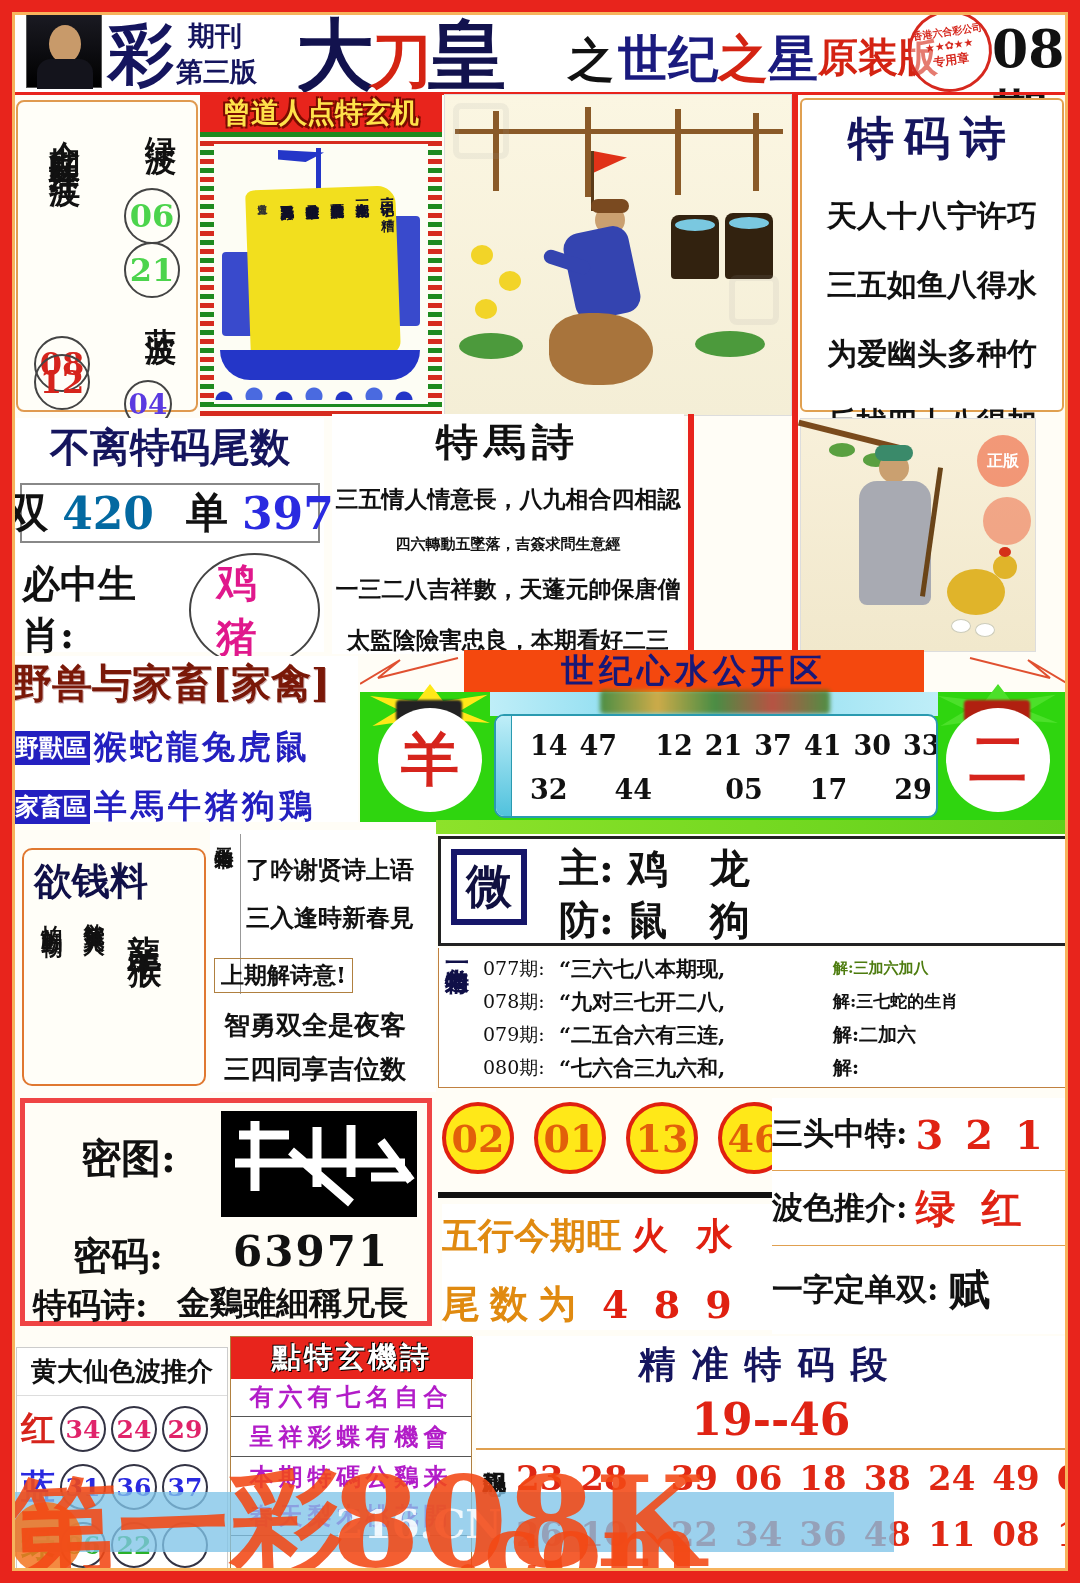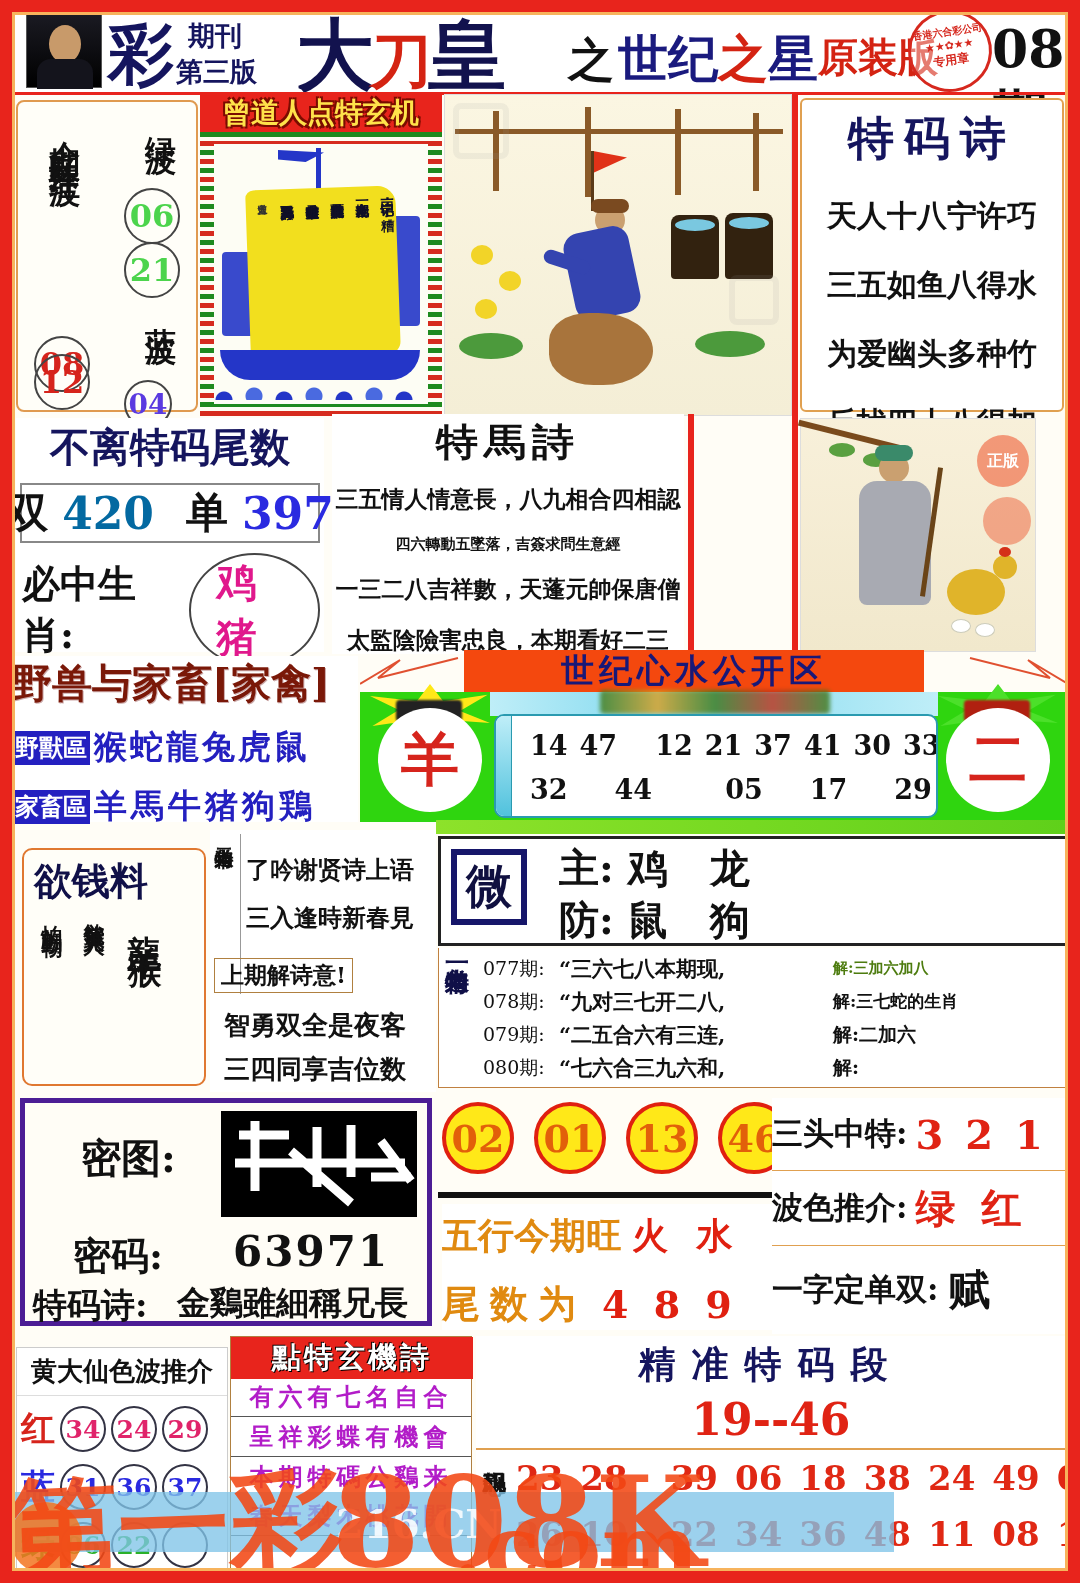--- a/index.html
+++ b/index.html
@@ -301,21 +301,21 @@
         <span class="serif b" style="font-size:19px;color:#111;width:230px;">解:二加六</span>
       </div>
       <div class="row" style="height:33px;">
         <span class="serif" style="font-size:19px;width:76px;color:#111;">080期:</span>
         <span class="serif b" style="font-size:21px;color:#111;flex:1;">“七六合三九六和,</span>
         <span class="serif b" style="font-size:19px;color:#111;width:230px;">解:</span>
       </div>
     </div>
   </div>
 
-  <div class="box" style="left:20px;top:1098px;width:412px;height:228px;border:5px solid #4c1d95;background:#fffdf6;">
+  <div class="box" style="left:20px;top:1098px;width:412px;height:228px;border:5px solid #ef4444;background:#fffdf6;">
     <span class="serif b" style="position:absolute;left:56px;top:28px;font-size:40px;color:#111;">密图:</span>
     <div class="box" style="left:196px;top:8px;width:196px;height:106px;background:#000;">
       <svg width="196" height="106" viewBox="0 0 196 106">
           <path d="M18 24h50M14 52h170M34 10v70M96 16v60M70 40l60 52M130 14v52M150 66h40M160 30l30 40" stroke="#fff" stroke-width="9" fill="none"></path>
         </svg>
     </div>
     <span class="serif b" style="position:absolute;left:48px;top:128px;font-size:38px;color:#111;">密码:</span>
     <span class="serif b" style="position:absolute;left:208px;top:124px;font-size:42px;color:#111;letter-spacing:2px;">63971</span>
     <span class="serif b" style="position:absolute;left:8px;top:180px;font-size:34px;color:#111;">特码诗:</span>
     <span class="serif b" style="position:absolute;left:152px;top:178px;font-size:33px;color:#111;">金鷄雖細稱兄長</span>

